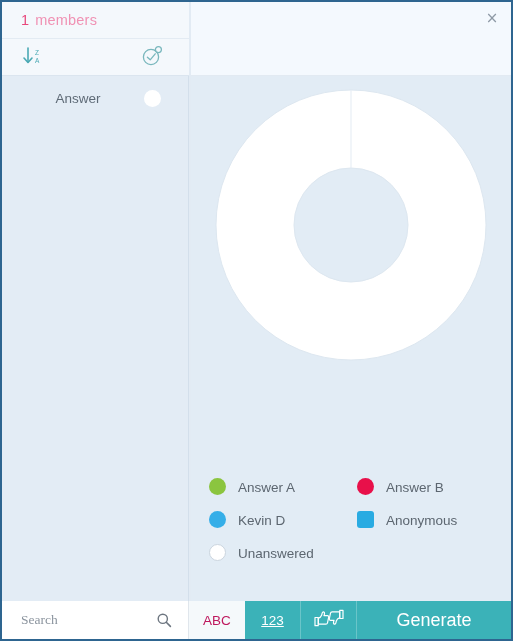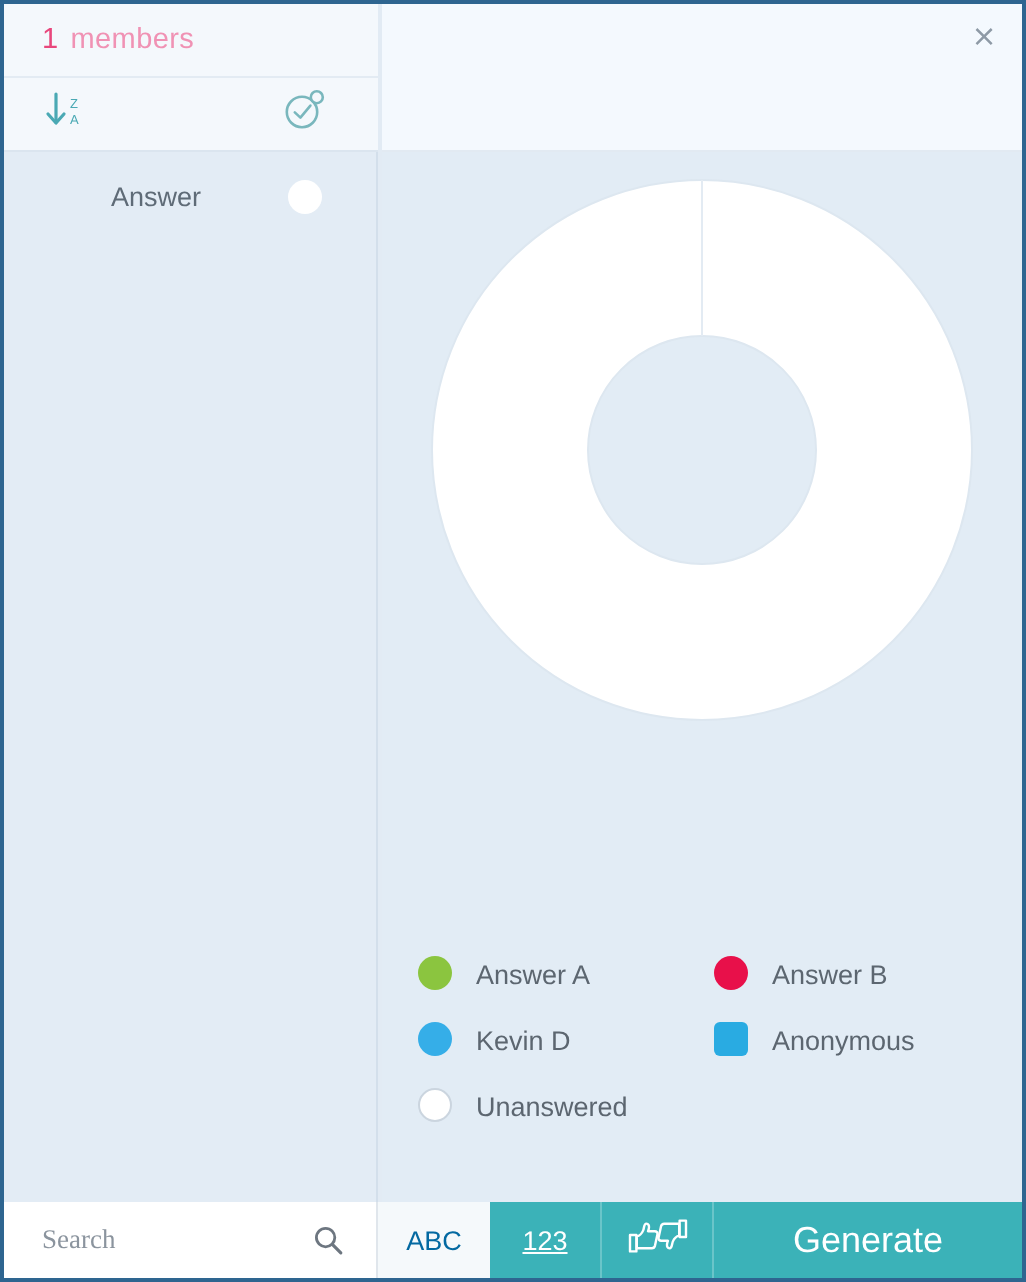--- a/index.html
+++ b/index.html
@@ -226,21 +226,21 @@
     width: 56px;
     display: flex;
     align-items: center;
     justify-content: center;
     font-size: 13.5px;
     cursor: pointer;
     box-sizing: border-box;
   }
   .seg-abc {
     background: #f5f9fb;
-    color: #0369a1;
+    color: #be185d;
   }
   .seg-123 {
     background: #3bb2b8;
     color: #ffffff;
     border-right: 1px solid #6ac5c9;
     text-decoration: underline;
   }
   .seg-vote {
     width: 55px;
     background: #3bb2b8;

